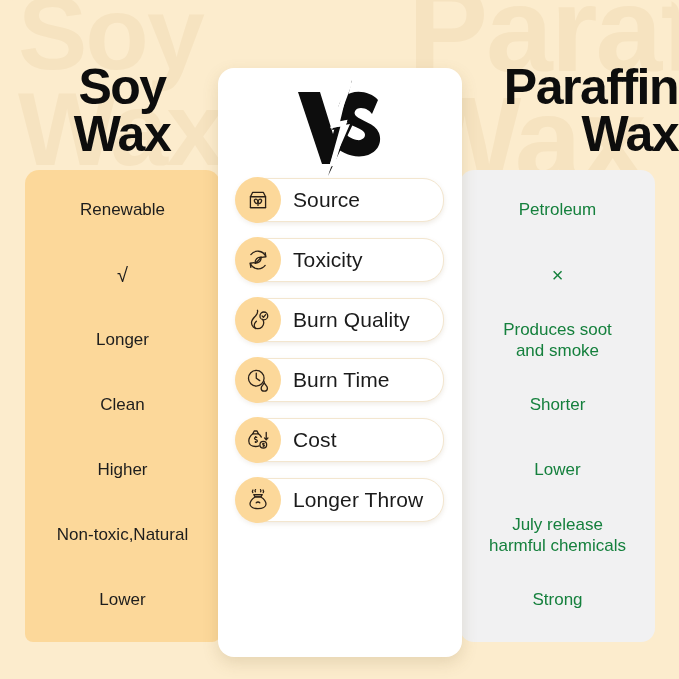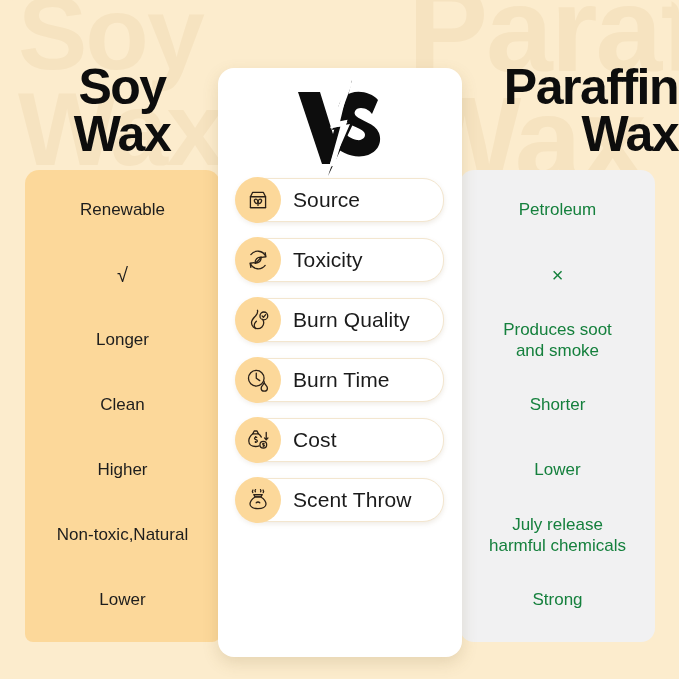--- a/index.html
+++ b/index.html
@@ -293,17 +293,17 @@
     <path d="M9.3 9.2C7 10.7 4.6 13.2 4.6 15.8c0 2.6 3.3 4.2 7.4 4.2s7.4-1.6 7.4-4.2c0-2.6-2.4-5.1-4.7-6.6z"></path>
     <path d="M9.3 9.2h5.4l1-2.1H8.3z"></path>
     <path d="M8.3 7.1h7.4"></path>
     <path d="M7.2 5.2c-.6-.8-.5-1.6.1-2.4"></path>
     <path d="M9.6 4.4c-.5-.7-.4-1.4.1-2"></path>
     <path d="M14.4 4.4c.5-.7.4-1.4-.1-2"></path>
     <path d="M16.8 5.2c.6-.8.5-1.6-.1-2.4"></path>
     <path d="M10.3 14.6c.8-1 2.6-1 3.4 0"></path>
   </svg>
           </div>
-          <span class="row-label">Scent Throw</span>
+          <span class="row-label">Longer Throw</span>
         </div>
       </div>
   </div>
 </div>
 
 </body></html>

